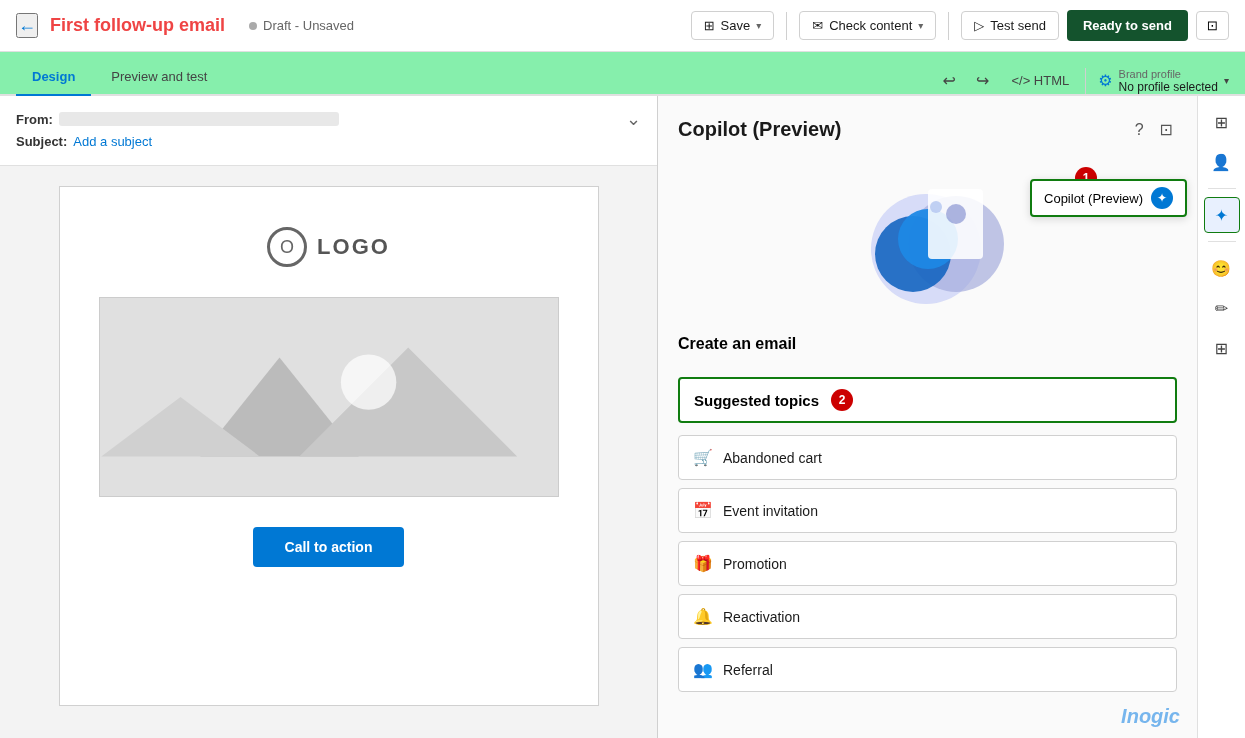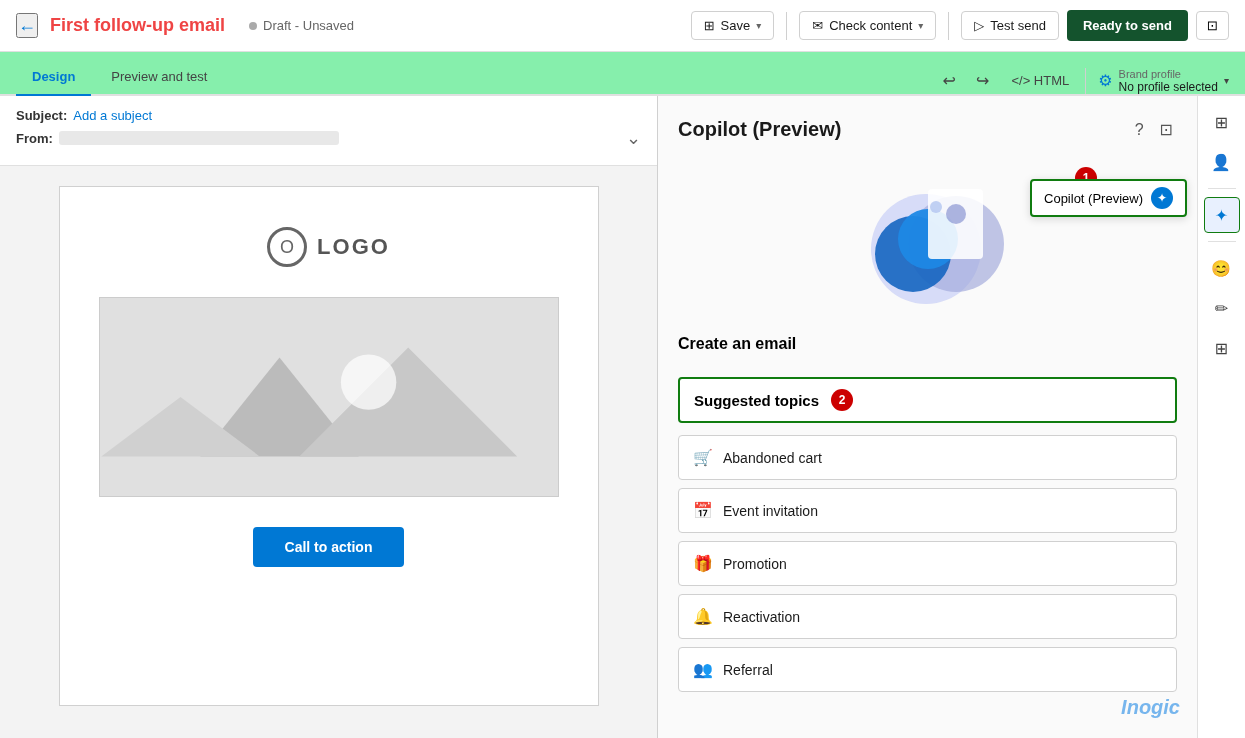--- a/index.html
+++ b/index.html
@@ -228,27 +228,27 @@
       <span class="brand-arrow">▾</span>
     </div>
   </div>
 </div>
 
 <div class="main-content">
 
   <div class="email-editor">
     <div class="email-header">
       <div class="email-field">
-        <span class="email-field-label">Subject:</span>
-        <span class="email-field-link">Add a subject</span>
-      </div>
-      <div class="email-field">
         <span class="email-field-label">From:</span>
         <div class="email-field-value"></div>
         <span class="expand-btn">⌄</span>
+      </div>
+      <div class="email-field">
+        <span class="email-field-label">Subject:</span>
+        <span class="email-field-link">Add a subject</span>
       </div>
     </div>
     <div class="email-canvas">
       <div class="email-content-area">
         <div class="logo-placeholder">
           <div class="logo-circle">O</div>
           <span class="logo-text">LOGO</span>
         </div>
         <div class="image-placeholder">
           <svg class="mountain-svg" viewBox="0 0 460 200" xmlns="http://www.w3.org/2000/svg">
@@ -351,15 +351,15 @@
       <button class="sidebar-icon-btn active" title="Copilot">✦</button>
       <div class="sidebar-divider"></div>
       <button class="sidebar-icon-btn" title="Personalize">😊</button>
       <button class="sidebar-icon-btn" title="Edit">✏</button>
       <button class="sidebar-icon-btn" title="Elements">⊞</button>
     </div>
   </div>
 
 </div>
 
-<div style="position:fixed; bottom:19px; right:65px; color:#1e88e5; font-size:20px; font-style:italic; font-weight:700; opacity:0.6; pointer-events:none;">
+<div style="position:fixed; bottom:10px; right:65px; color:#1e88e5; font-size:20px; font-style:italic; font-weight:700; opacity:0.6; pointer-events:none;">
   <span>Inogic</span>
 </div>
 
 </body></html>

